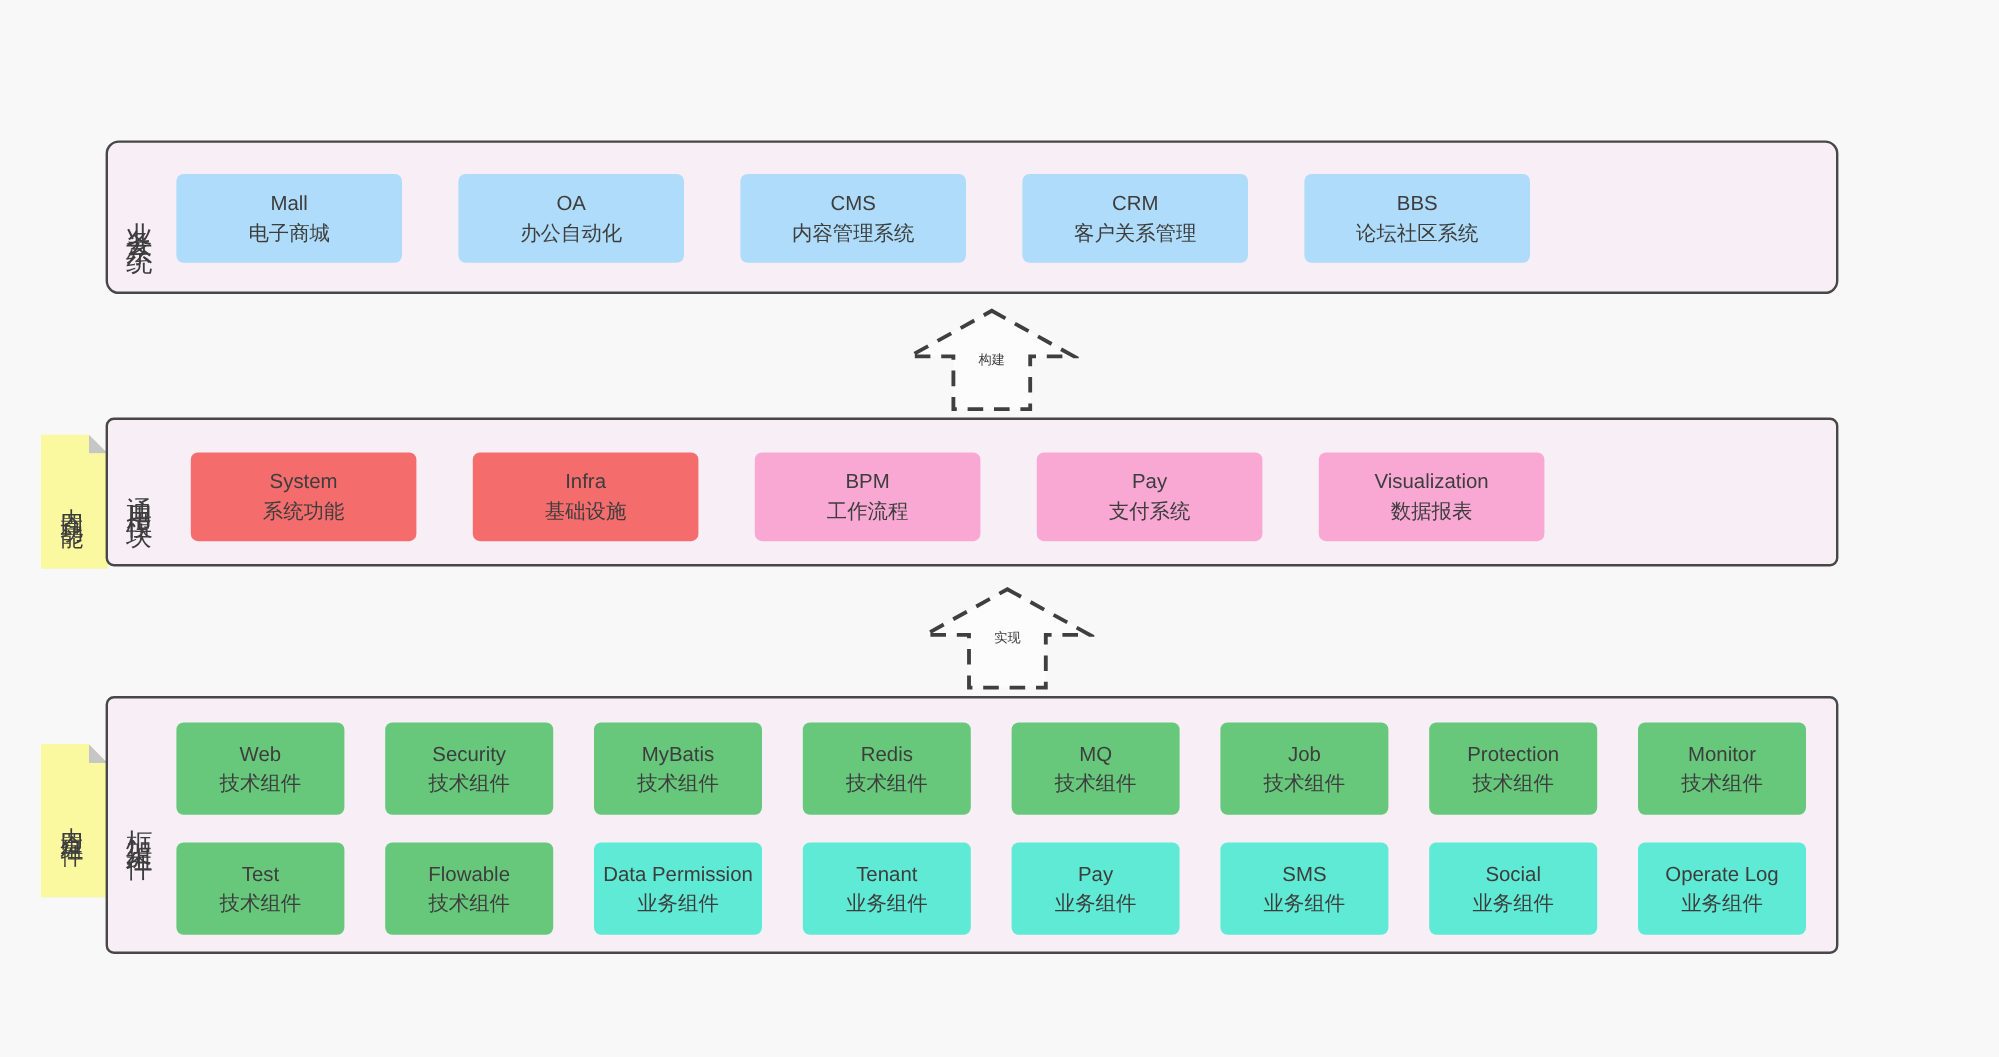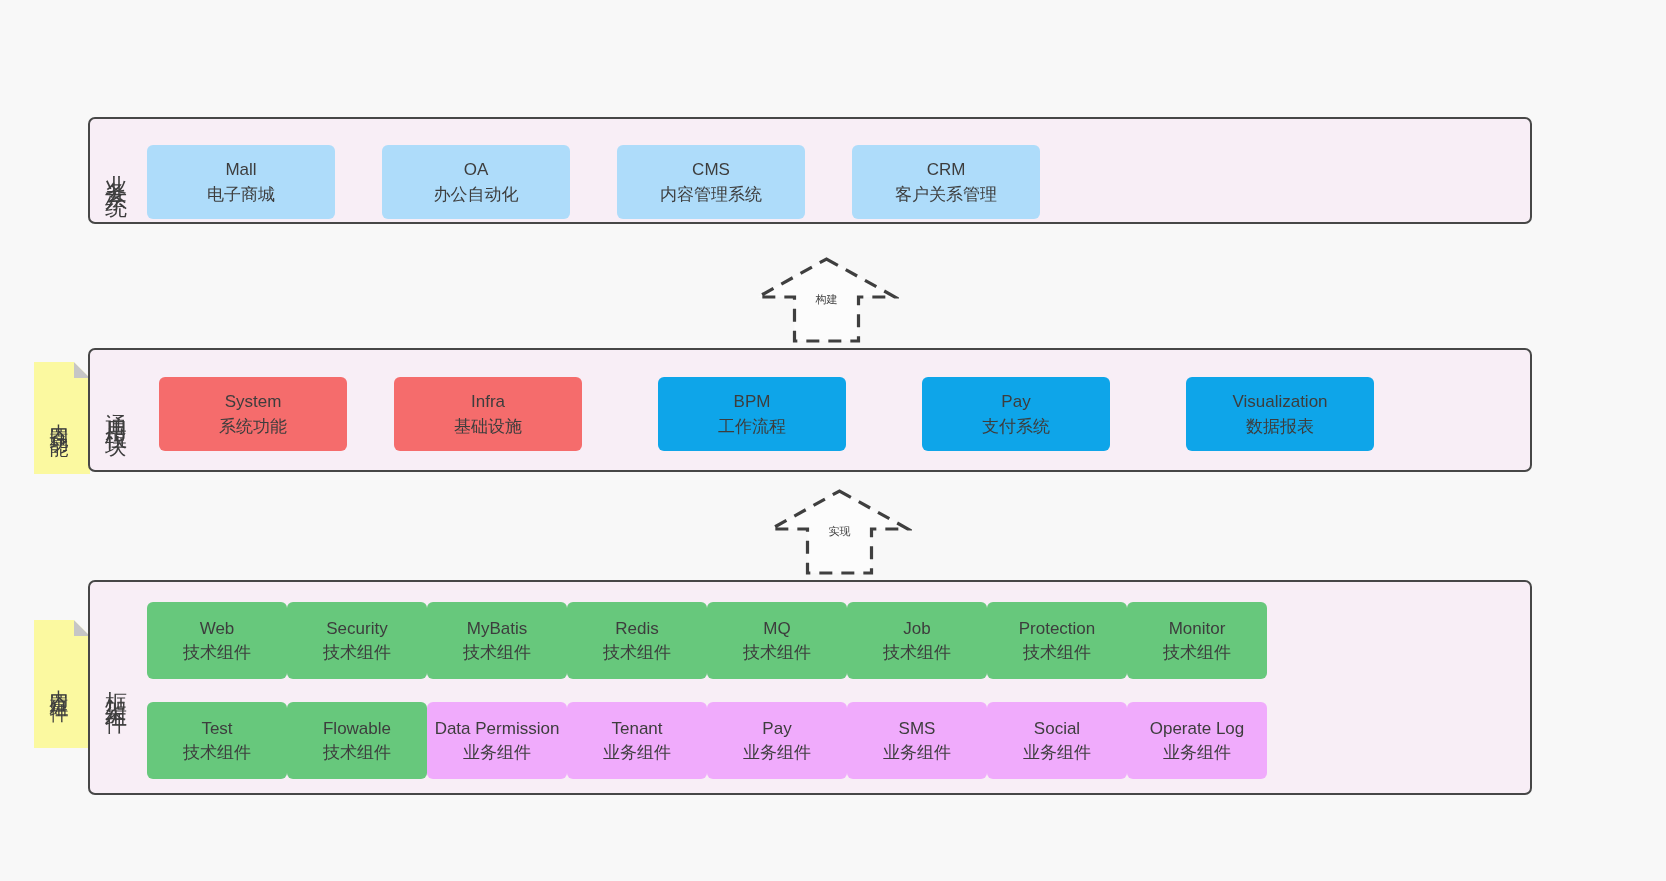--- a/index.html
+++ b/index.html
@@ -13,33 +13,33 @@
     position:absolute;background:#f8eef6;border:2px solid #474747;
     border-radius:7px;box-sizing:border-box;z-index:1;
   }
   .panel-label{
     position:absolute;left:11px;top:50%;transform:translateY(-50%);
     writing-mode:vertical-rl;text-orientation:upright;
     font-size:22px;letter-spacing:7px;color:#3d3d3d;white-space:nowrap;
   }
   .box-row{position:absolute;display:flex;}
   .row6{left:57px;gap:47px;}
-  .row8{left:57px;}
+  .row8{left:57px;gap:34px;}
   .box{
     border-radius:6px;display:flex;flex-direction:column;
     align-items:center;justify-content:center;text-align:center;
     font-size:17px;line-height:25px;color:#3d3d3d;box-sizing:border-box;padding:2px 4px;
   }
   .row6 .box{width:188px;height:74px;}
   .row8 .box{width:140px;height:77px;line-height:24px;}
   .blue{background:#aedcfa;}
   .red{background:#f56c6c;}
-  .pink{background:#0ea5e9;margin-left:29px;}
+  .pink{background:#f9a8d4;}
   .green{background:#67c87c;}
-  .lightgreen{background:#f0abfc;}
+  .lightgreen{background:#5eead4;}
   .note{
     position:absolute;width:56px;background:#fbf9a0;z-index:0;
     clip-path:polygon(0 0,calc(100% - 16px) 0,100% 16px,100% 100%,0 100%);
     display:flex;align-items:center;justify-content:center;
     filter:drop-shadow(1px 2px 2px rgba(0,0,0,0.15));
   }
   .note-fold{
     position:absolute;top:0;right:0;width:16px;height:16px;background:#c6c6c6;
     clip-path:polygon(0 0,100% 100%,0 100%);
   }
@@ -62,38 +62,42 @@
   <div class="note" style="left:34px;top:362px;height:112px;">
     <span class="note-fold"></span>
     <span class="note-text">内置功能</span>
   </div>
 
   <div class="note" style="left:34px;top:620px;height:128px;">
     <span class="note-fold"></span>
     <span class="note-text">内置组件</span>
   </div>
 
-  <section class="panel" style="left:88px;top:117px;width:1444px;height:107px;">
+  <section class="panel" style="left:88px;top:117px;width:1444px;height:128px;border-radius:11px;">
     <div class="panel-label">业务系统</div>
     <div class="box-row row6" style="top:26px;">
       <div class="box blue">
         <div>Mall</div>
         <div>电子商城</div>
       </div>
       <div class="box blue">
         <div>OA</div>
         <div>办公自动化</div>
       </div>
       <div class="box blue">
         <div>CMS</div>
         <div>内容管理系统</div>
       </div>
       <div class="box blue">
         <div>CRM</div>
         <div>客户关系管理</div>
+      </div>
+      <div class="box blue">
+        <div>BBS</div>
+        <div>论坛社区系统</div>
       </div>
     </div>
   </section>
 
   <div class="arrow" style="left:754px;top:256px;">
     <svg width="145" height="88" viewBox="0 0 145 88">
       <polygon points="72.5,3 141,41 104.5,41 104.5,85 40.5,85 40.5,41 4,41" fill="#fcfcfc" stroke="#3f3f3f" stroke-width="3.2" stroke-dasharray="13 9"></polygon>
     </svg>
     <span class="arrow-label">构建</span>
   </div>

